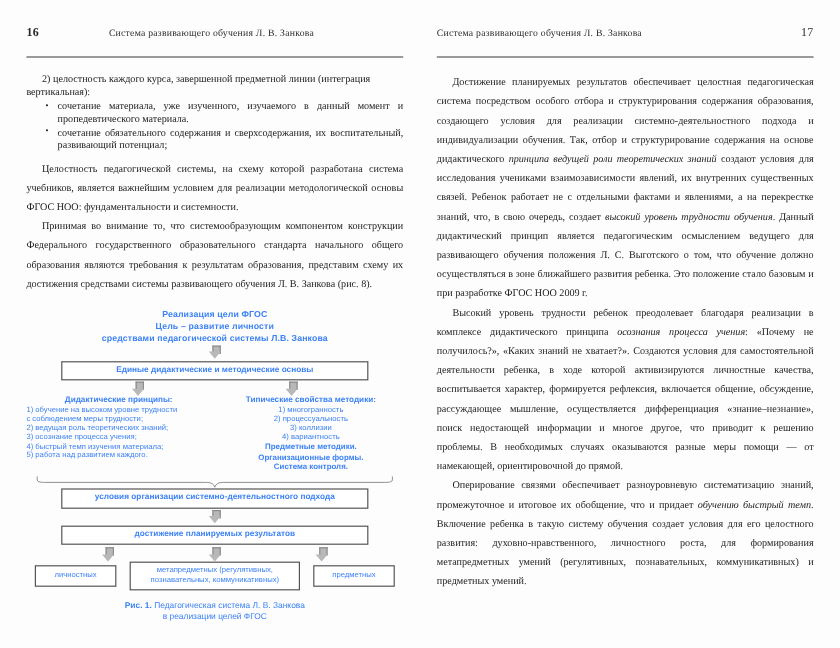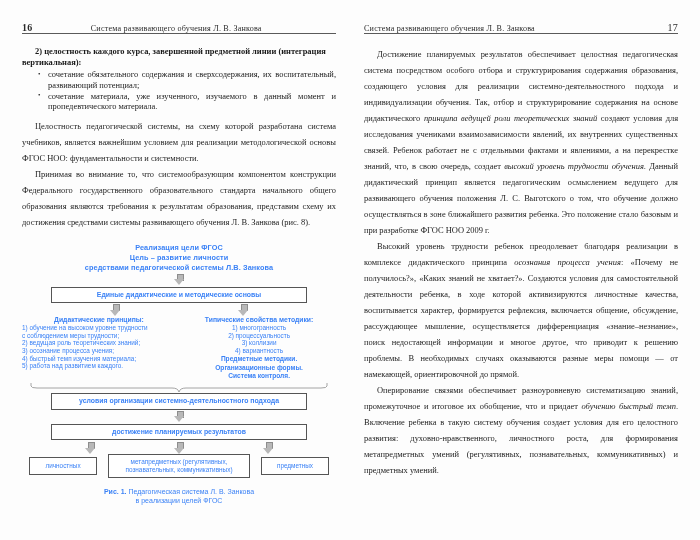--- a/index.html
+++ b/index.html
@@ -24,40 +24,40 @@
   }
   .page-left{width:350px;padding:22px 14px 10px 22px;}
   .page-right{width:350px;padding:22px 22px 10px 14px;}
 
   
   .runhead{
     display:flex;align-items:baseline;
     font-size:8.1px;
     letter-spacing:.2px;
     border-bottom:0.7px solid #5a5a5a;
-    padding-bottom:0;
+    padding-bottom:14px;
     margin-bottom:12px;
     color:#2b2b2b;
     justify-content:center;
   }
   .runhead.left .folio{font-size:10px;font-weight:bold;margin-right:0;}
   .runhead.left .rh-title{flex:1;text-align:center;padding-right:16px;}
   .runhead.right .rh-title{flex:1;text-align:left;}
   .runhead.right .folio{font-size:10px;font-weight:normal;}
 
   p{
     margin:0;
     font-size:8.45px;
     line-height:16px;
     text-align:justify;
     text-indent:13px;
     hyphens:auto;
     color:#1c1c1c;
   }
-  .lead{font-weight:bold;text-indent:13px;font-size:8.45px;line-height:10.6px;}
+  .lead{font-weight:normal;text-indent:13px;font-size:8.45px;line-height:10.6px;}
   .bullets{
     margin:2px 0 6px 0;
     padding-left:26px;
     list-style:none;
   }
   .bullets li{
     position:relative;
     font-size:8.45px;
     line-height:10.6px;
     text-align:justify;
@@ -175,22 +175,22 @@
   <div class="page page-left">
 
     <div class="runhead left">
       <span class="folio">16</span>
       <span class="rh-title">Система развивающего обучения Л. В. Занкова</span>
     </div>
 
     <div class="lead">2) целостность каждого курса, завершенной предметной линии (интеграция вертикальная):</div>
 
     <ul class="bullets">
+      <li>сочетание материала, уже изученного, изучаемого в данный момент и пропедевтического материала.</li>
       <li>сочетание обязательного содержания и сверхсодержания, их воспитательный, развивающий потенциал;</li>
-      <li>сочетание материала, уже изученного, изучаемого в данный момент и пропедевтического материала.</li>
     </ul>
 
     <p>Целостность педагогической системы, на схему которой разработана система учебников, является важнейшим условием для реализации методологической основы ФГОС НОО: фундаментальности и системности.</p>
     <p>Принимая во внимание то, что системообразующим компонентом конструкции Федерального государственного образовательного стандарта начального общего образования являются требования к результатам образования, представим схему их достижения средствами системы развивающего обучения Л. В. Занкова (рис. 8).</p>
 
     <div class="figure">
 
       <div class="fig-title">Реализация цели ФГОС</div>
       <div class="fig-title">Цель – развитие личности</div>
       <div class="fig-title">средствами педагогической системы Л.В. Занкова</div>

